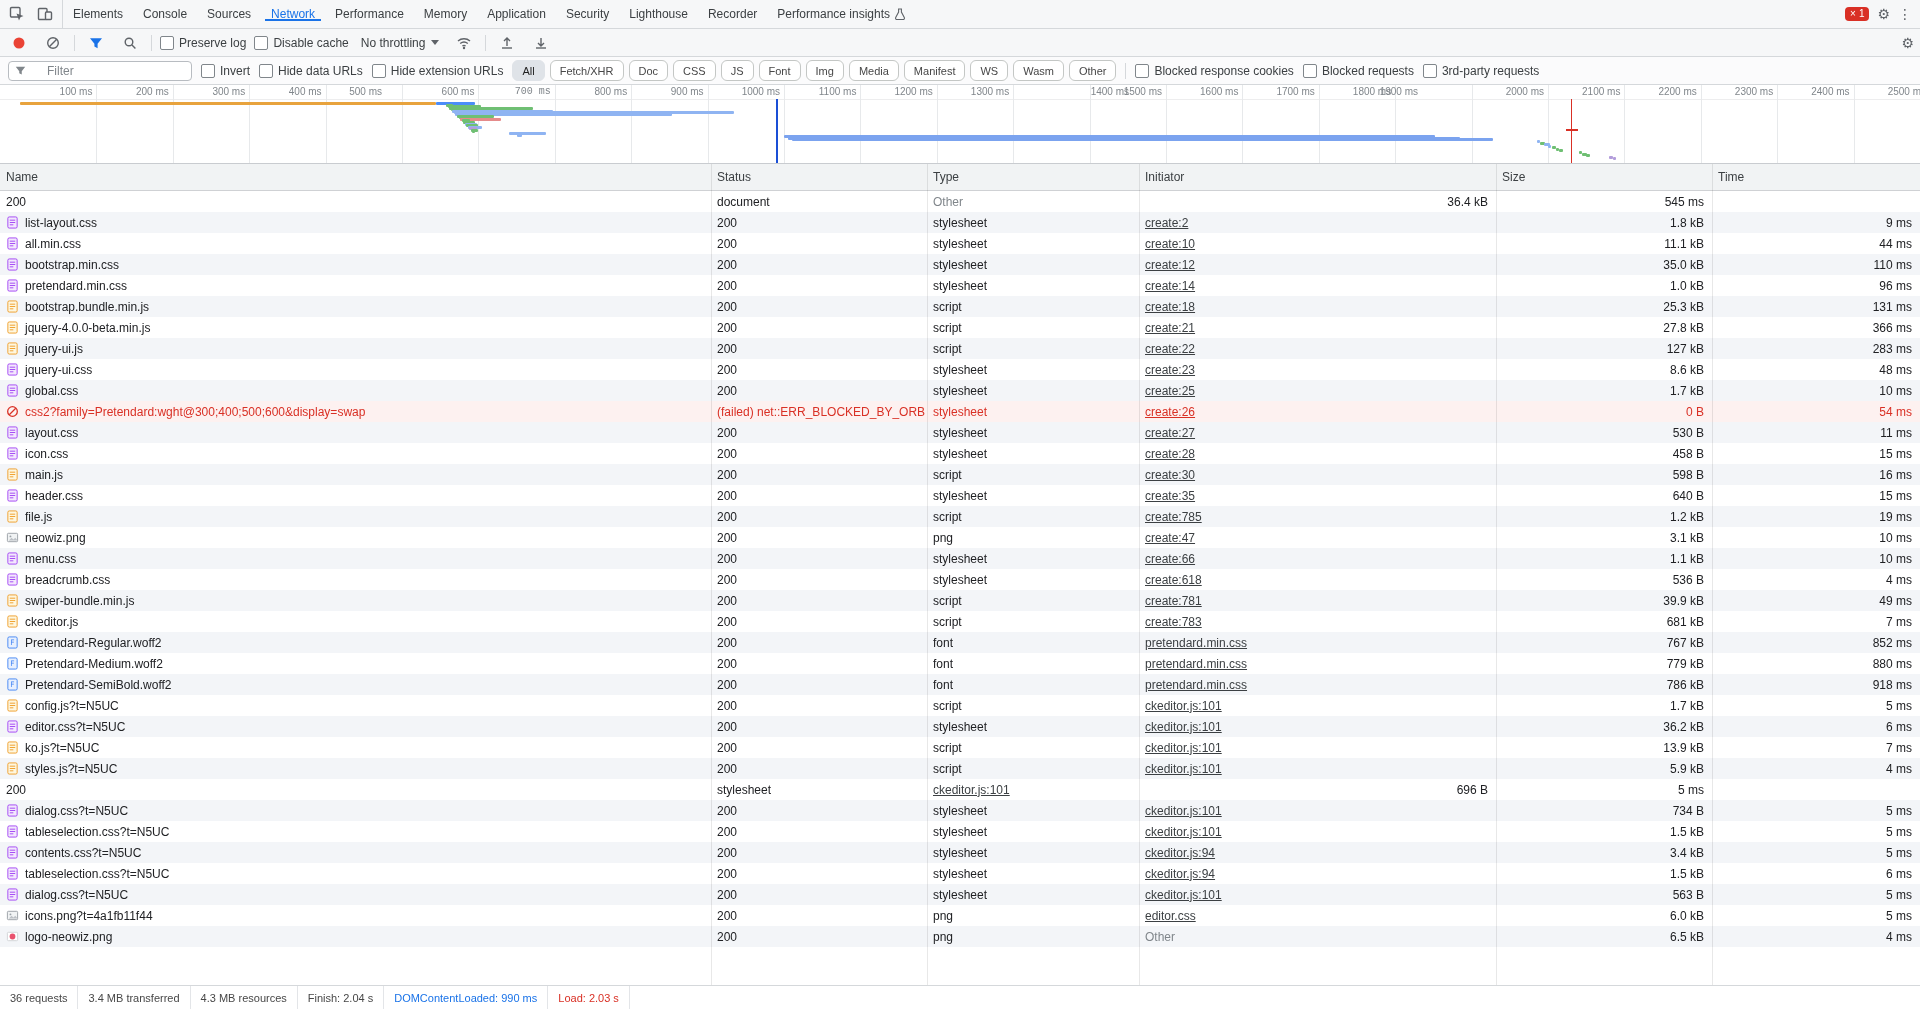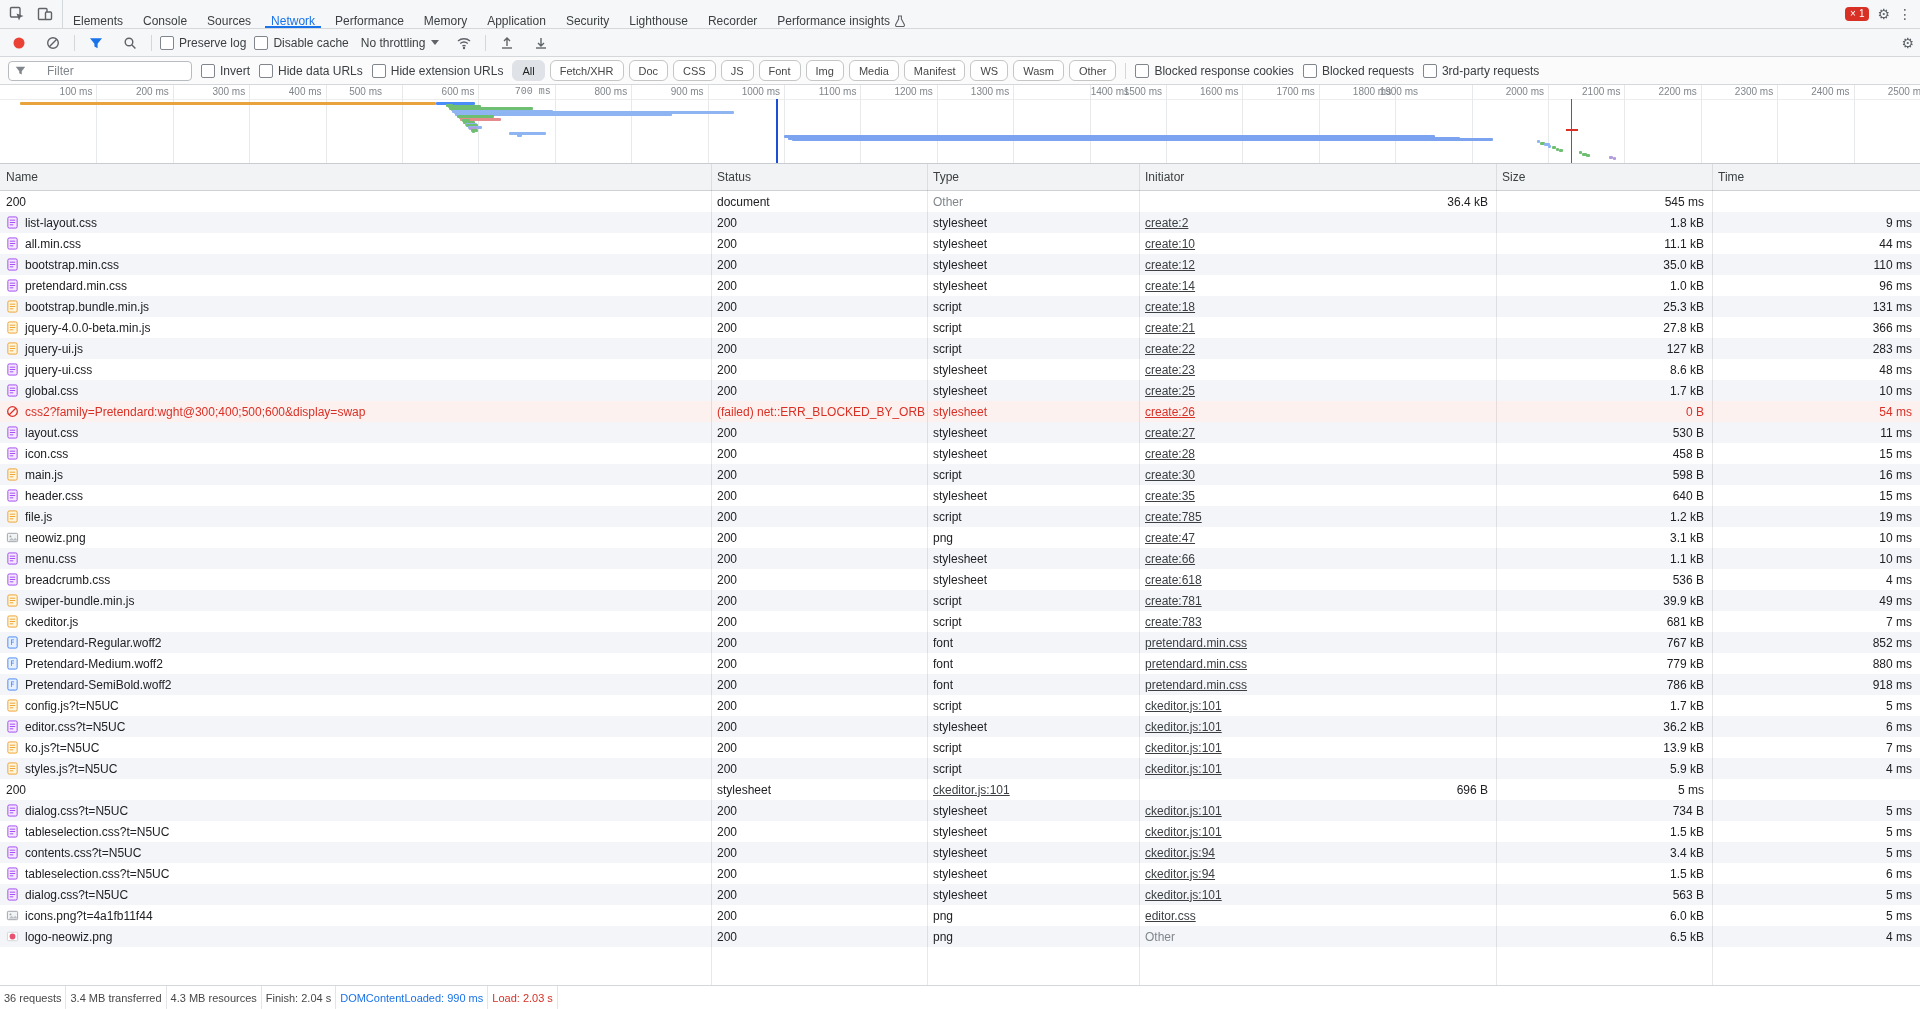--- a/index.html
+++ b/index.html
@@ -4,21 +4,21 @@
 <style>
   html,body{margin:0;padding:0;width:1920px;height:1009px;overflow:hidden;background:#fff;
     font-family:"Liberation Sans","DejaVu Sans",sans-serif;color:#202124;}
   .devtools{display:flex;flex-direction:column;width:1920px;height:1009px;}
 
   
   .tabbar{height:28px;flex:0 0 28px;background:#f6f7f8;border-bottom:1px solid #d5d8db;
     display:flex;align-items:stretch;font-size:12px;color:#3c4043;}
   .tabbar-left{display:flex;align-items:center;padding:0 4px;border-right:1px solid #d5d8db;gap:2px;}
   .tbtn{width:26px;height:24px;display:flex;align-items:center;justify-content:center;border-radius:4px;cursor:pointer;}
-  .tabs{display:flex;align-items:flex-end;flex:1;overflow:hidden;}
+  .tabs{display:flex;align-items:center;flex:1;overflow:hidden;}
   .tab{display:flex;align-items:center;gap:5px;padding:0 10px;cursor:pointer;position:relative;white-space:nowrap;}
   .tab.selected{color:#1a73e8;}
   .tab.selected::after{content:"";position:absolute;left:4px;right:4px;bottom:0;height:2px;background:#1a73e8;}
   .tabbar-right{display:flex;align-items:center;gap:8px;padding:0 8px;}
   .err-badge{background:#d93025;color:#fff;border-radius:4px;font-size:10px;line-height:14px;
     padding:0 5px;display:inline-flex;align-items:center;gap:3px;cursor:pointer;}
   .uicon{font-family:"DejaVu Sans",sans-serif;color:#5f6368;font-size:14px;line-height:1;cursor:pointer;}
 
   
   .net-toolbar{height:27px;flex:0 0 27px;background:#f6f7f8;border-bottom:1px solid #d5d8db;
@@ -64,21 +64,21 @@
   .cell .ricon{display:inline-flex;margin-right:6px;flex:0 0 13px;}
   .muted{color:#80868b;}
   .init-link{color:#3c4043;text-decoration:underline;cursor:pointer;}
   .row.failed .cell,.row.failed .init-link{color:#d93025;}
   .col-seps{position:absolute;top:0;bottom:0;left:0;right:0;pointer-events:none;}
   .col-sep{position:absolute;top:0;bottom:0;width:1px;background:rgba(0,0,0,0.09);}
 
   
   .statusbar{height:23px;flex:0 0 23px;border-top:1px solid #d5d8db;background:#fff;
     display:flex;align-items:center;font-size:11px;color:#474747;}
-  .sb-item{padding:0 4px;border-right:1px solid #e3e5e8;display:flex;align-items:center;height:100%;white-space:nowrap;}
+  .sb-item{padding:0 10px;border-right:1px solid #e3e5e8;display:flex;align-items:center;height:100%;white-space:nowrap;}
   svg{display:block;}
 </style>
 </head>
 <body>
 
 <div class="devtools">
 
   <div class="tabbar">
     <div class="tabbar-left">
       <span class="tbtn">

